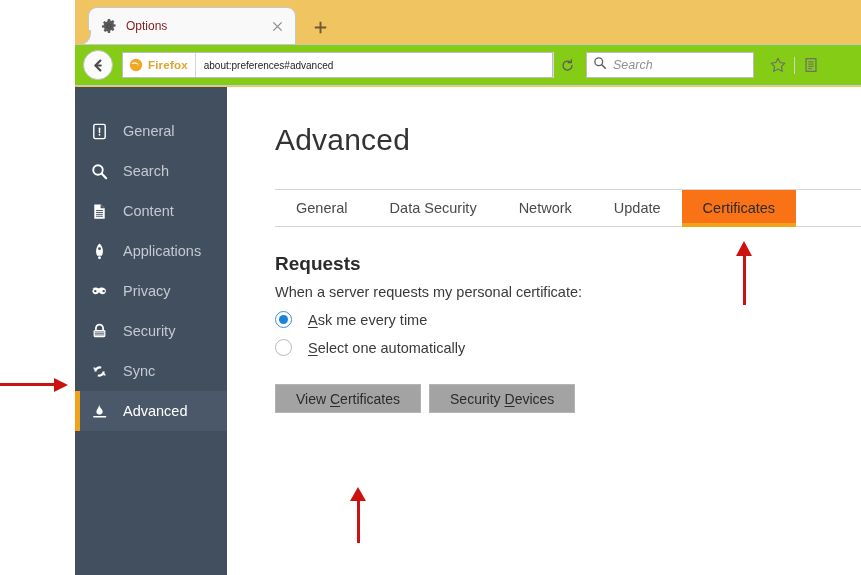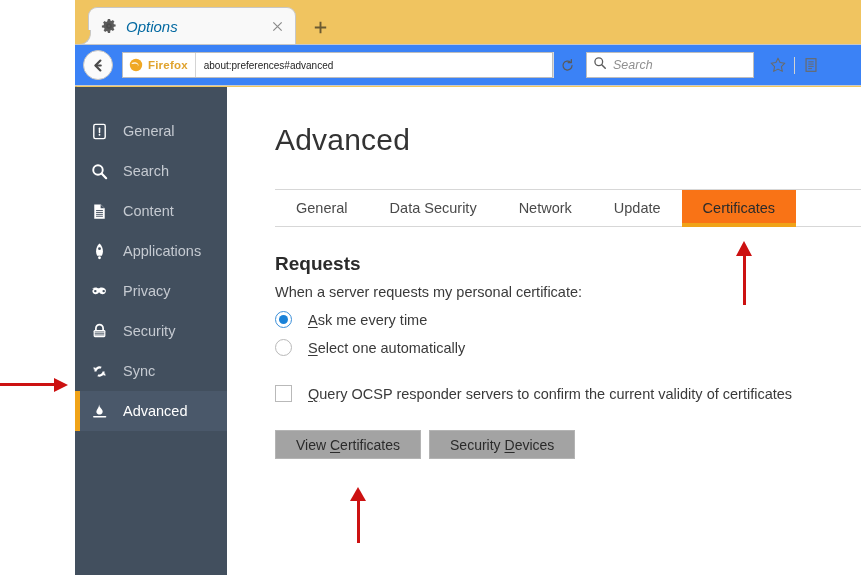--- a/index.html
+++ b/index.html
@@ -30,22 +30,22 @@
   
   .tab {
     position: absolute; left: 13px; top: 7px; width: 208px; height: 37px;
     background: #f9f9f9;
     border-top-left-radius: 9px; border-top-right-radius: 9px;
     border: 1px solid #c7c7c7; border-bottom: none;
     display: flex; align-items: center; padding-left: 12px;
   }
   .tab-gear { width: 16px; height: 16px; margin-right: 9px; flex: 0 0 auto; }
   .tab-label {
-    font-size: 15px; color: #0369a1; flex: 1 1 auto;
-    white-space: nowrap; overflow: hidden; font-style: italic;
+    font-size: 12px; color: #7f1d1d; flex: 1 1 auto;
+    white-space: nowrap; overflow: hidden;
   }
   .tab-close {
     width: 20px; height: 20px; margin-right: 8px; flex: 0 0 auto;
     display: flex; align-items: center; justify-content: center;
   }
   
   .tab-foot-l {
     position: absolute; left: 3px; top: 30px; width: 12px; height: 14px;
     background: #f9f9f9;
     border-bottom-left-radius: 0;
@@ -56,21 +56,21 @@
     border-right:1px solid #c7c7c7; border-bottom:1px solid #c7c7c7;
   }
   .newtab {
     position: absolute; left: 232px; top: 14px; width: 26px; height: 26px;
     display:flex; align-items:center; justify-content:center;
   }
 
   
   .navbar {
     position: absolute; left: 0; top: 44px; width: 786px; height: 42px;
-    background: #3b82f6;
+    background: #84cc16;
     border-top: 1px solid #c7c7c7;
     border-bottom: 1px solid #c9c9c9;
     display: flex; align-items: center;
   }
   .backbtn {
     width: 30px; height: 30px; border-radius: 50%;
     border: 1px solid #c4c4c4; background: #fbfbfb;
     margin-left: 8px; flex:0 0 auto;
     display: flex; align-items: center; justify-content: center;
   }
@@ -397,24 +397,20 @@
         <div class="radio-row">
           <span class="radio checked"></span>
           <span class="radio-label"><u>A</u><span>sk me every time</span></span>
         </div>
 
         <div class="radio-row">
           <span class="radio"></span>
           <span class="radio-label"><u>S</u><span>elect one automatically</span></span>
         </div>
 
-        <div class="check-row">
-          <span class="checkbox"></span>
-          <span class="check-label"><u>Q</u><span>uery OCSP responder servers to confirm the current validity of certificates</span></span>
-        </div>
 
         <div class="btn-row">
           <div class="btn">
               <span><span>View </span><u>C</u><span>ertificates</span></span>
             </div>
           <div class="btn">
               <span><span>Security </span><u>D</u><span>evices</span></span>
             </div>
         </div>
       </div>

